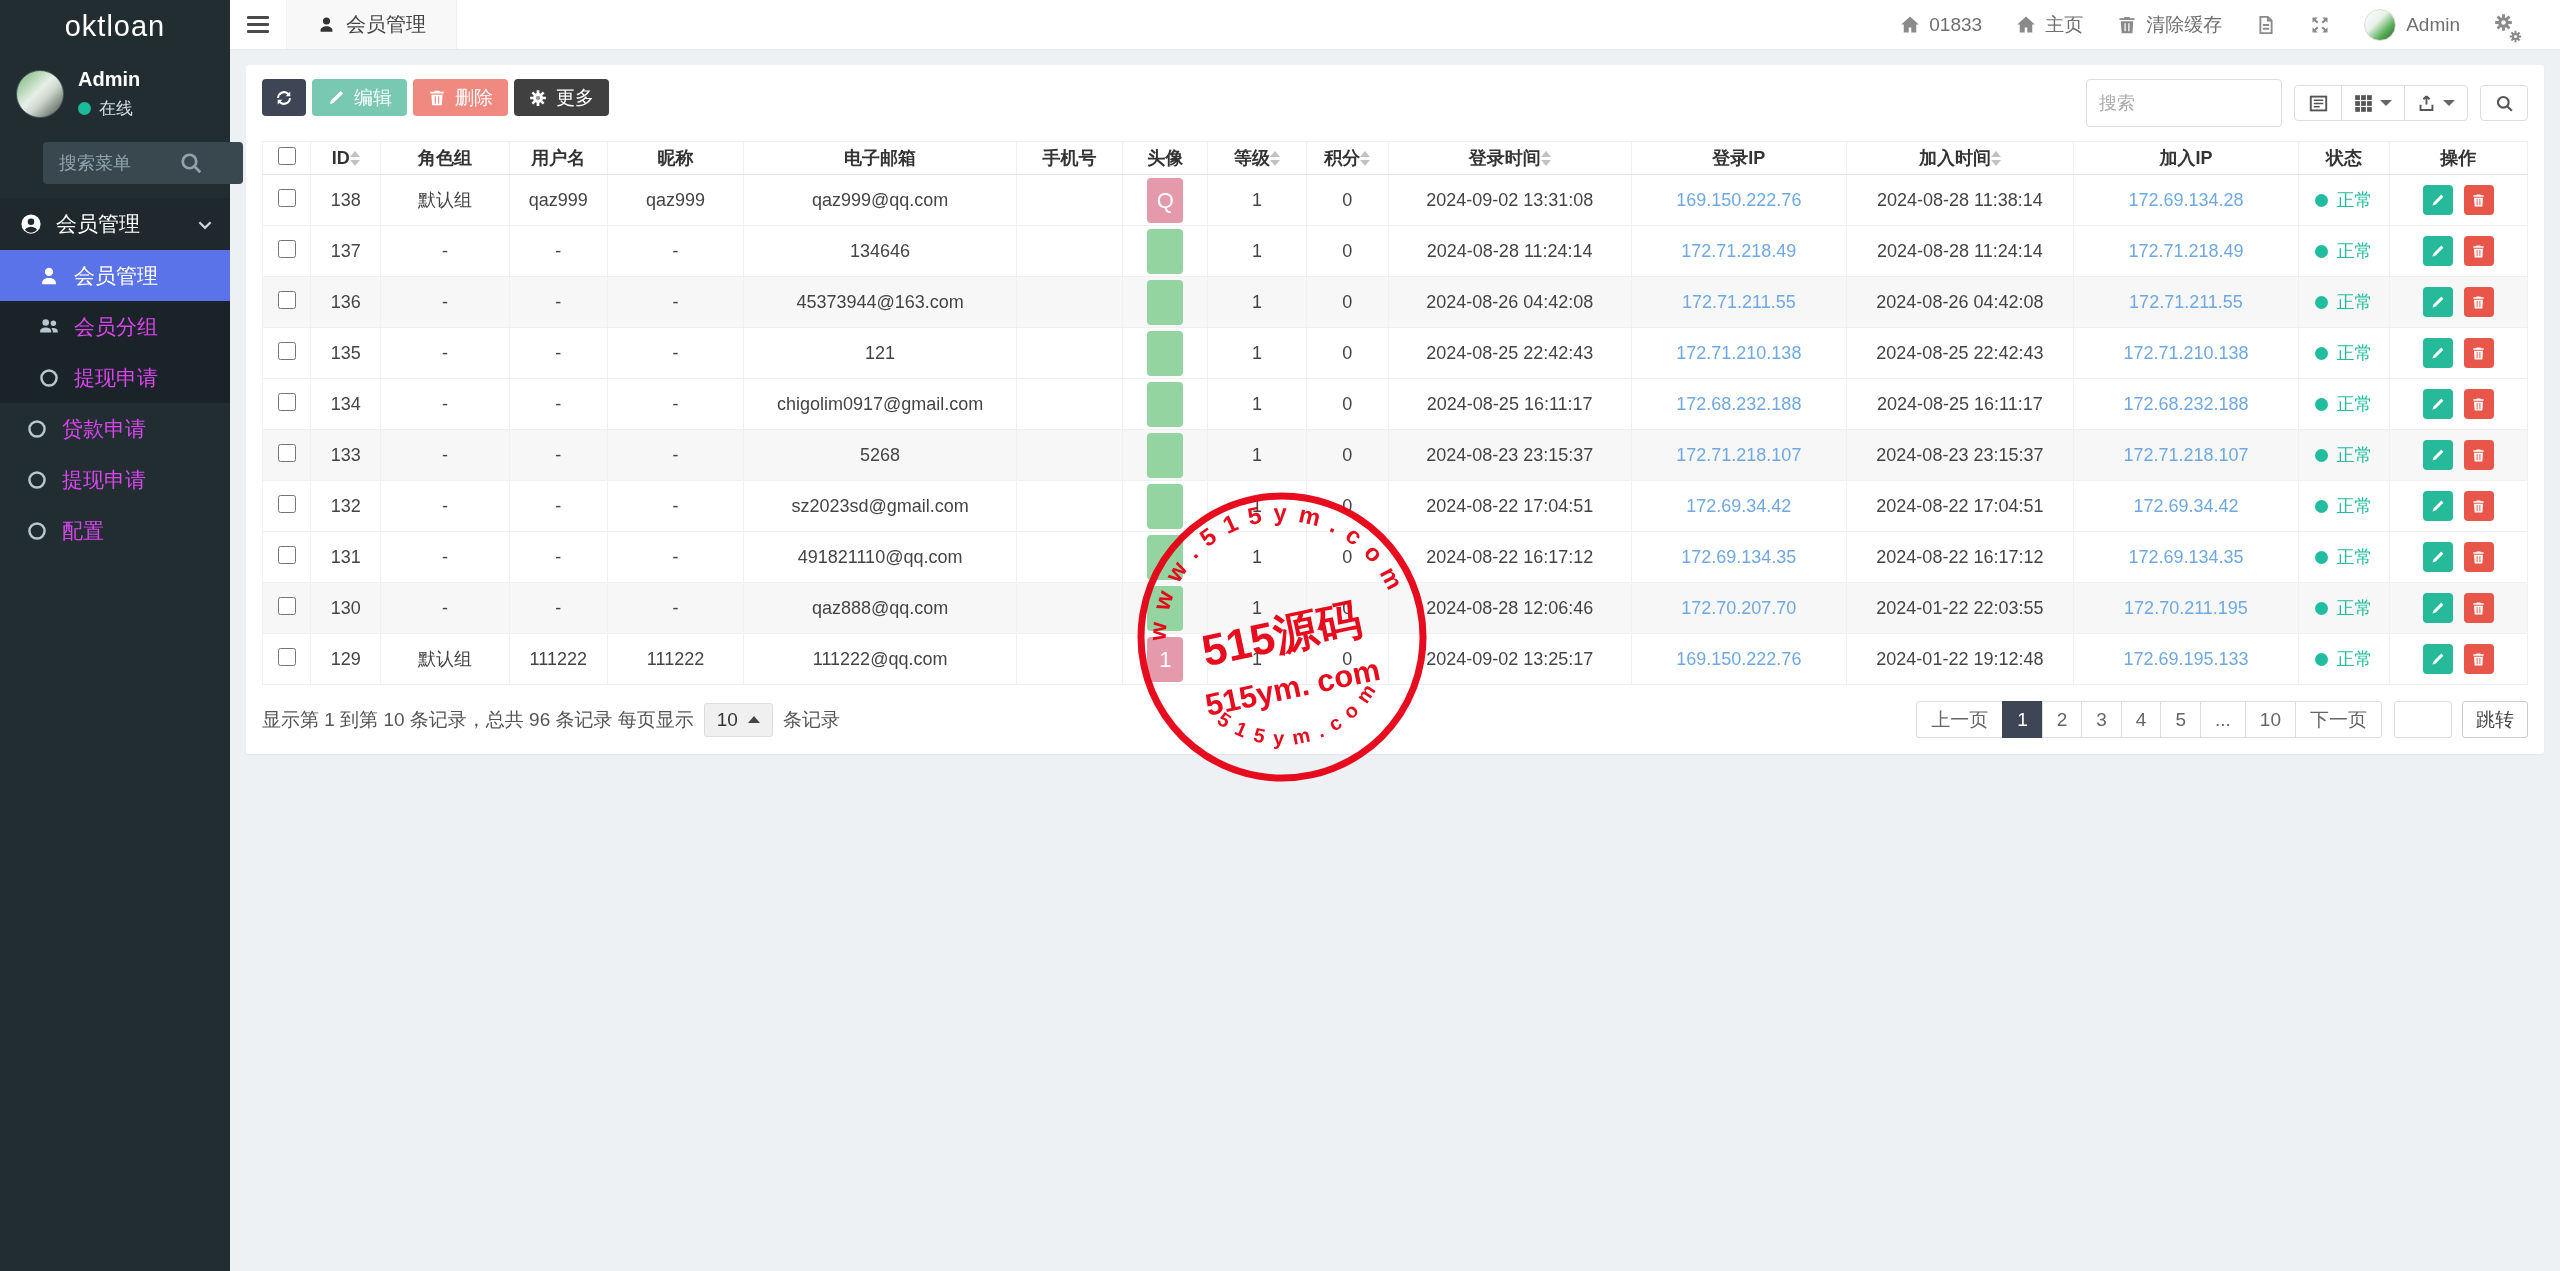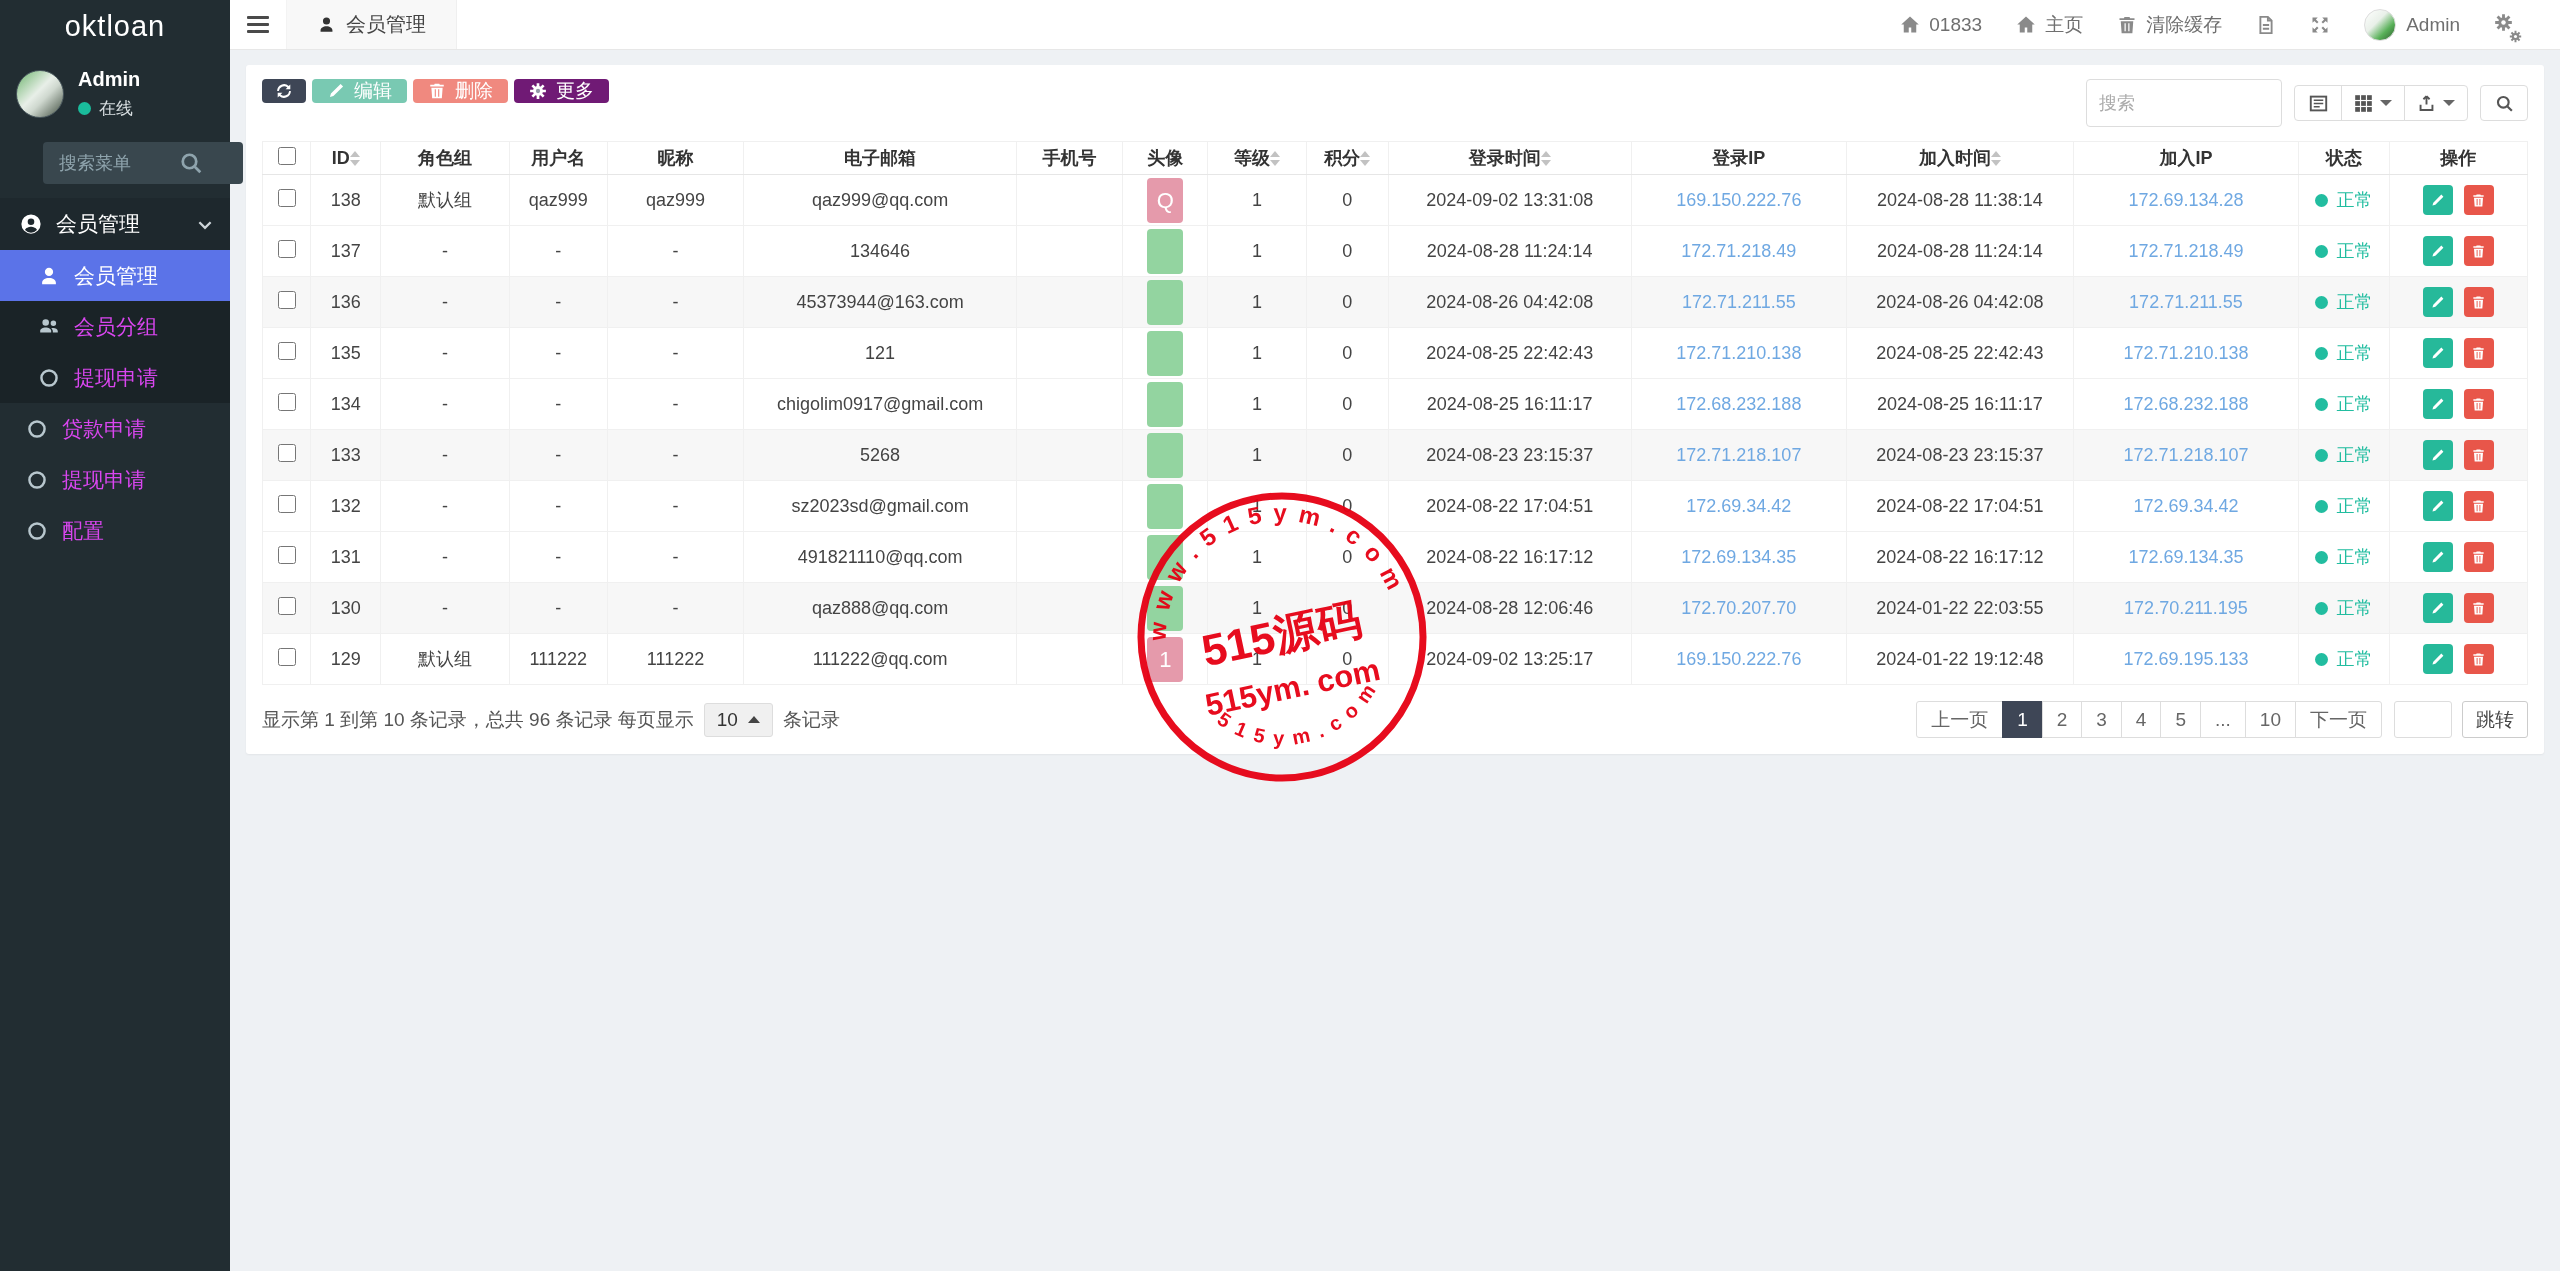--- a/index.html
+++ b/index.html
@@ -45,26 +45,26 @@
   .nav-user { display:flex; align-items:center; gap:10px; cursor:pointer; }
   .gears { position:relative; width:26px; height:24px; cursor:pointer; color:#8a8a8a; }
   .gears .g1 { position:absolute; left:0; top:0; width:19px; height:19px; }
   .gears .g2 { position:absolute; right:-2px; bottom:-2px; width:13px; height:13px; }
 
   
   .content { position:absolute; left:230px; top:50px; right:0; bottom:0; padding:15px 16px; }
   .card { background:#fff; border-radius:3px; padding:14px 16px 16px; box-shadow:0 1px 2px rgba(0,0,0,.05); }
   .toolbar { display:flex; align-items:flex-start; }
   .tb-left { display:flex; gap:6px; }
-  .btn { display:inline-flex; align-items:center; justify-content:center; gap:9px; height:24px; border:none; border-radius:4px; color:#fff; font-size:19px; padding:0 15px; cursor:pointer; font-family:inherit; }
+  .btn { display:inline-flex; align-items:center; justify-content:center; gap:9px; height:37px; border:none; border-radius:4px; color:#fff; font-size:19px; padding:0 15px; cursor:pointer; font-family:inherit; }
   .btn svg { width:18px; height:18px; }
   .btn-refresh { background:#3e4656; width:44px; padding:0; }
   .btn-edit { background:#79c9b2; }
   .btn-del { background:#f0897f; }
-  .btn-more { background:#701a75; }
+  .btn-more { background:#404040; }
   .tb-right { margin-left:auto; display:flex; align-items:center; gap:12px; }
   .srch input { width:196px; height:48px; border:1px solid #ddd; border-radius:4px; font-size:18px; padding:0 12px; outline:none; color:#555; font-family:inherit; }
   .srch input::placeholder { color:#aaa; }
   .btn-group { display:flex; }
   .gbtn { display:inline-flex; align-items:center; justify-content:center; gap:7px; height:36px; min-width:48px; padding:0 12px; background:#fff; border:1px solid #ddd; margin-left:-1px; color:#555; cursor:pointer; }
   .gbtn:first-child { border-radius:4px 0 0 4px; margin-left:0; }
   .gbtn:last-child { border-radius:0 4px 4px 0; }
   .gbtn svg { width:19px; height:19px; }
   .gbtn.single { border-radius:4px; margin-left:0; }
   .caret-dn { width:0; height:0; border-left:6px solid transparent; border-right:6px solid transparent; border-top:6px solid #666; }

